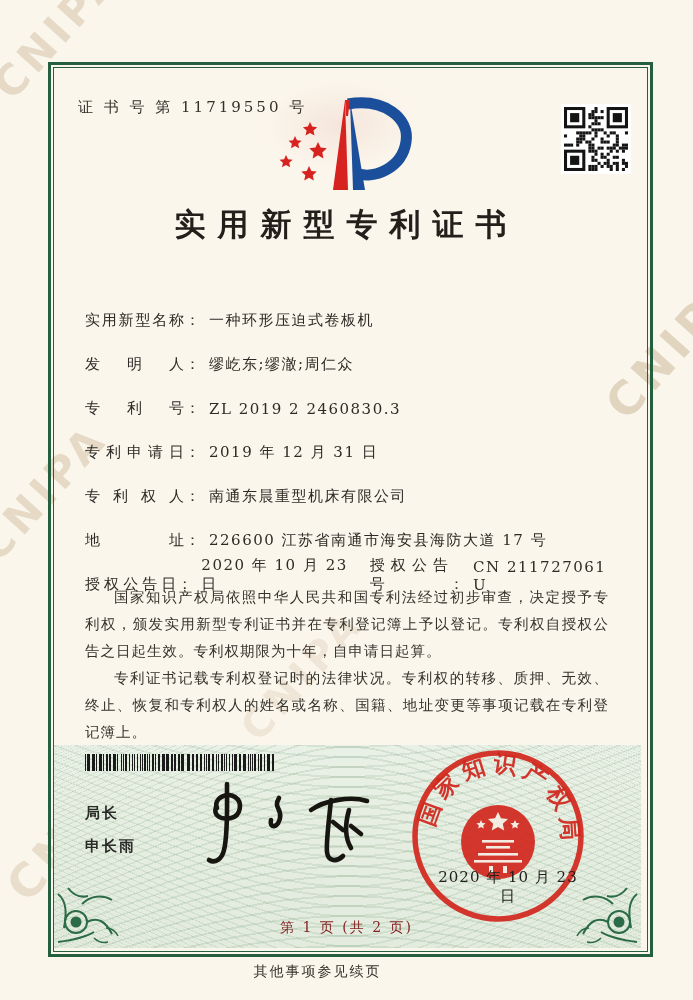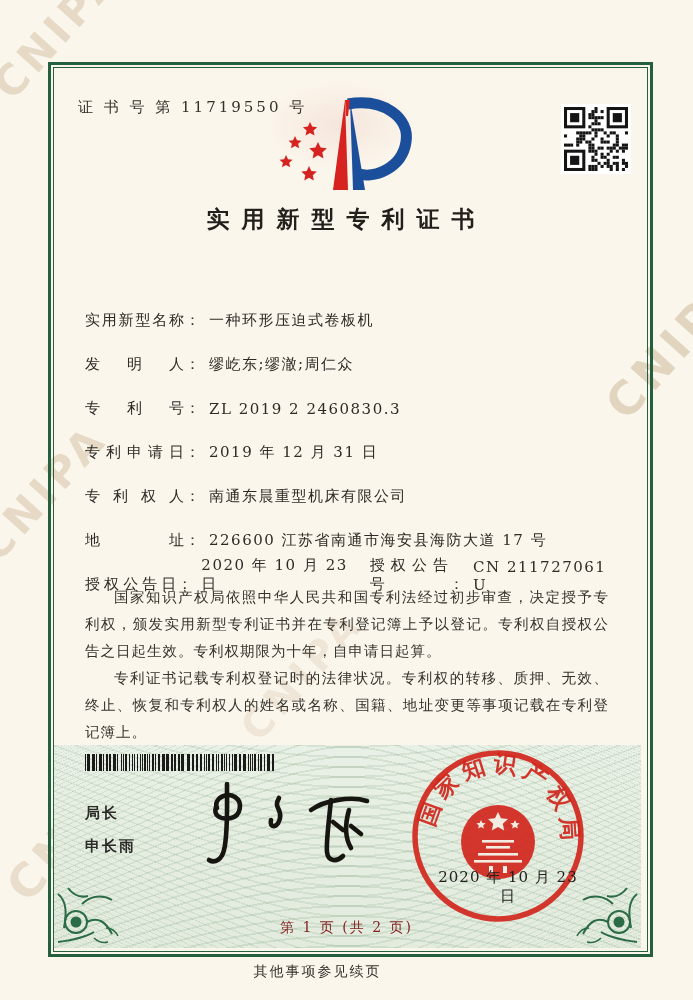--- a/index.html
+++ b/index.html
@@ -32,21 +32,21 @@
       repeating-radial-gradient(140% 90% at 50% 130%, rgba(100,145,105,.14) 0 1px, transparent 1px 5px),
       linear-gradient(#e9f0e5,#e2ebdd);}
   .corner{position:absolute;width:72px;height:66px;}
   .corner.bl{left:0;bottom:0;}
   .corner.br{right:0;bottom:0;transform:scaleX(-1);}
   
   .cert-no{position:absolute;left:78px;top:98px;font-size:15px;letter-spacing:3px;color:#33302a;}
   .logo{position:absolute;left:262px;top:92px;}
   .qr{position:absolute;left:561px;top:104px;width:70px;height:70px;background:#fff;padding:3px;box-sizing:border-box;}
   .title{position:absolute;left:0;top:204px;width:693px;text-align:center;
-    font-size:23px;font-weight:bold;letter-spacing:12px;color:#23201c;}
+    font-size:31px;font-weight:bold;letter-spacing:12px;color:#23201c;}
   
   .fields{position:absolute;left:85px;top:286px;width:530px;font-size:15px;}
   .frow{display:flex;align-items:flex-end;height:44px;letter-spacing:1px;}
   .flabel{display:inline-block;width:100px;text-align:justify;text-align-last:justify;}
   .fcolon{margin-right:8px;}
   .fvalue{letter-spacing:1.5px;}
   .fvalue.narrow{width:178px;}
   .flabel2{display:inline-block;width:86px;text-align:justify;text-align-last:justify;margin-left:4px;}
   
   .paras{position:absolute;left:85px;top:584px;width:524px;font-size:14.5px;line-height:27px;

